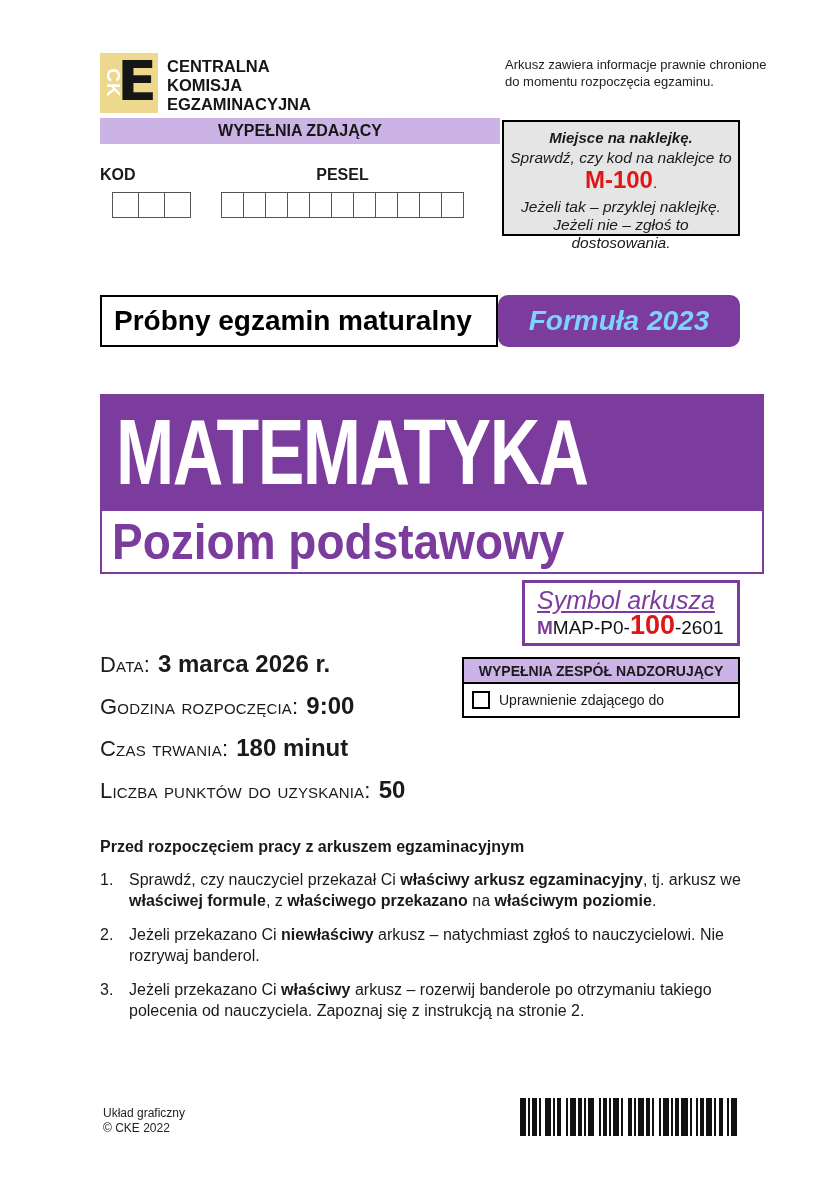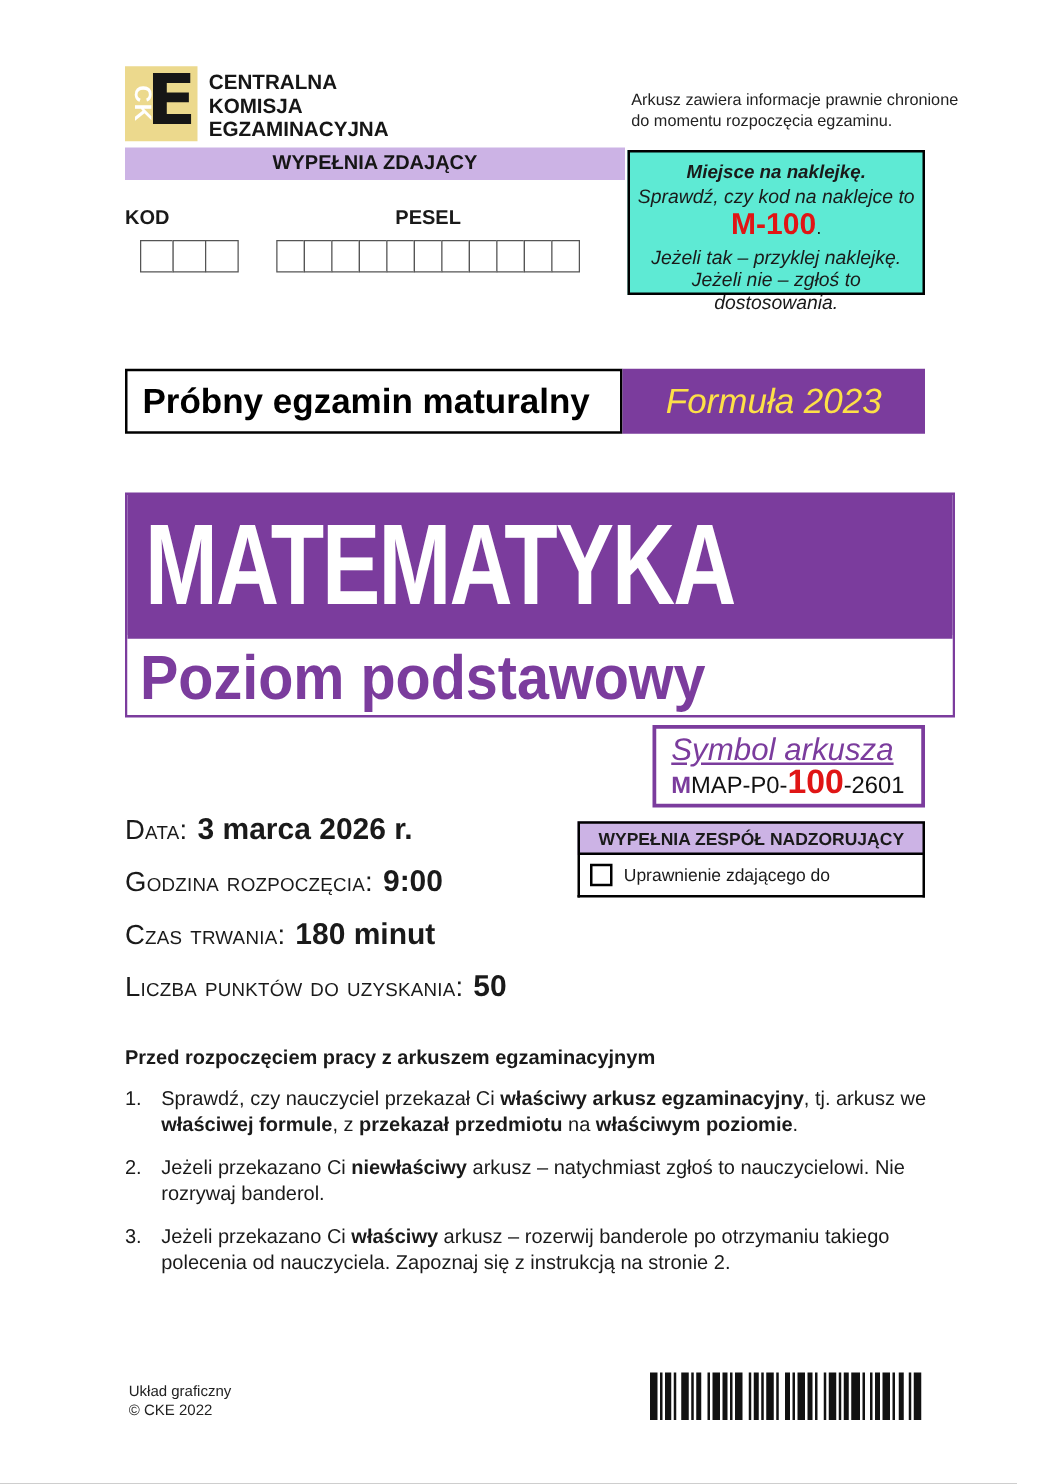--- a/index.html
+++ b/index.html
@@ -25,57 +25,57 @@
     transform:rotate(90deg);transform-origin:center;
     display:flex;align-items:center;justify-content:center;
   }
   .logo-e{
     position:absolute;right:2px;top:-2px;
     font-size:56px;font-weight:900;color:#161616;
     transform:scaleX(1.05);line-height:60px;
     font-family:"DejaVu Sans","Liberation Sans",sans-serif;
   }
   .org-name{position:absolute;left:167px;top:57px;font-weight:bold;font-size:16.5px;line-height:19px;color:#161616;}
-  .legal-notice{position:absolute;left:505px;top:71px;font-size:13px;line-height:17px;color:#222;}
+  .legal-notice{position:absolute;left:505px;top:56px;font-size:13px;line-height:17px;color:#222;}
   
   .candidate-bar{
     position:absolute;left:100px;top:118px;width:400px;height:26px;
     background:var(--lavender);display:flex;align-items:center;justify-content:center;
     font-weight:bold;font-size:16px;color:#161616;
   }
   .kod-label{position:absolute;left:100px;top:166px;width:92px;text-align:left;font-weight:bold;font-size:16px;}
   .pesel-label{position:absolute;left:222px;top:166px;width:241px;text-align:center;font-weight:bold;font-size:16px;}
   .cells{position:absolute;display:flex;}
   .kod-cells{left:113px;top:192px;}
   .pesel-cells{left:222px;top:192px;}
   .cell{width:26px;height:26px;border:1px solid #555;margin-left:-1px;background:#fff;}
   .kod-cells .cell{width:27px;}
   .pesel-cells .cell{width:23px;}
   
   .sticker-box{
     position:absolute;left:502px;top:120px;width:238px;height:116px;
-    border:2px solid #000;background:#5eead4;text-align:center;padding-top:7px;
+    border:2px solid #000;background:#e5e5e5;text-align:center;padding-top:7px;
   }
   .sticker-l1{font-size:15px;font-weight:bold;font-style:italic;}
   .sticker-l2{font-size:15.5px;font-style:italic;margin-top:3px;}
   .sticker-code-line{font-size:15px;line-height:26px;}
   .sticker-code{color:var(--red);font-weight:bold;font-size:24px;}
   .sticker-l4{font-size:15.5px;font-style:italic;margin-top:2px;}
   .sticker-l5{font-size:15.5px;font-style:italic;}
   
   .exam-banner{position:absolute;left:100px;top:295px;width:640px;height:52px;display:flex;}
   .exam-banner-left{
     width:398px;height:100%;border:2px solid #000;background:#fff;
     display:flex;align-items:center;padding-left:12px;
     font-weight:bold;font-size:28px;color:#000;white-space:nowrap;
   }
   .exam-banner-right{
     flex:1;height:100%;background:var(--purple);
     display:flex;align-items:center;justify-content:center;
-    color:#fde047;font-weight:normal;font-style:italic;font-size:28px;
+    color:#7dd3fc;font-weight:bold;font-style:italic;font-size:28px;border-radius:10px;
   }
   
   .title-block{position:absolute;left:100px;top:394px;width:664px;border:2px solid var(--purple);}
   .title-subject{
     height:112px;background:var(--purple);color:#fff;
     display:flex;align-items:center;padding-left:14px;
   }
   .title-subject span{
     font-weight:bold;font-size:92px;letter-spacing:-2px;
     transform:scaleX(0.76);transform-origin:left center;white-space:nowrap;
@@ -224,21 +224,21 @@
         <span>Uprawnienie zdającego do</span>
       </div>
     </div>
   </div>
 
   <div class="instructions">
     <div class="instructions-heading">Przed rozpoczęciem pracy z arkuszem egzaminacyjnym</div>
     <div id="instr-list">
         <div class="instr-item">
           <span class="instr-num">1.</span>
-          <span class="instr-text"><span>Sprawdź, czy nauczyciel przekazał Ci </span><span class="b">właściwy arkusz egzaminacyjny</span><span>, tj. arkusz we </span><span class="b">właściwej formule</span><span>, z </span><span class="b">przekazał przedmiotu</span><span> na </span><span class="b">właściwym poziomie</span><span>.</span></span>
+          <span class="instr-text"><span>Sprawdź, czy nauczyciel przekazał Ci </span><span class="b">właściwy arkusz egzaminacyjny</span><span>, tj. arkusz we </span><span class="b">właściwej formule</span><span>, z </span><span class="b">właściwego przekazano</span><span> na </span><span class="b">właściwym poziomie</span><span>.</span></span>
         </div>
         <div class="instr-item">
           <span class="instr-num">2.</span>
           <span class="instr-text"><span>Jeżeli przekazano Ci </span><span class="b">niewłaściwy</span><span> arkusz – natychmiast zgłoś to nauczycielowi. Nie rozrywaj banderol.</span></span>
         </div>
         <div class="instr-item">
           <span class="instr-num">3.</span>
           <span class="instr-text"><span>Jeżeli przekazano Ci </span><span class="b">właściwy</span><span> arkusz – rozerwij banderole po otrzymaniu takiego polecenia od nauczyciela. Zapoznaj się z instrukcją na stronie 2.</span></span>
         </div>
       </div>

